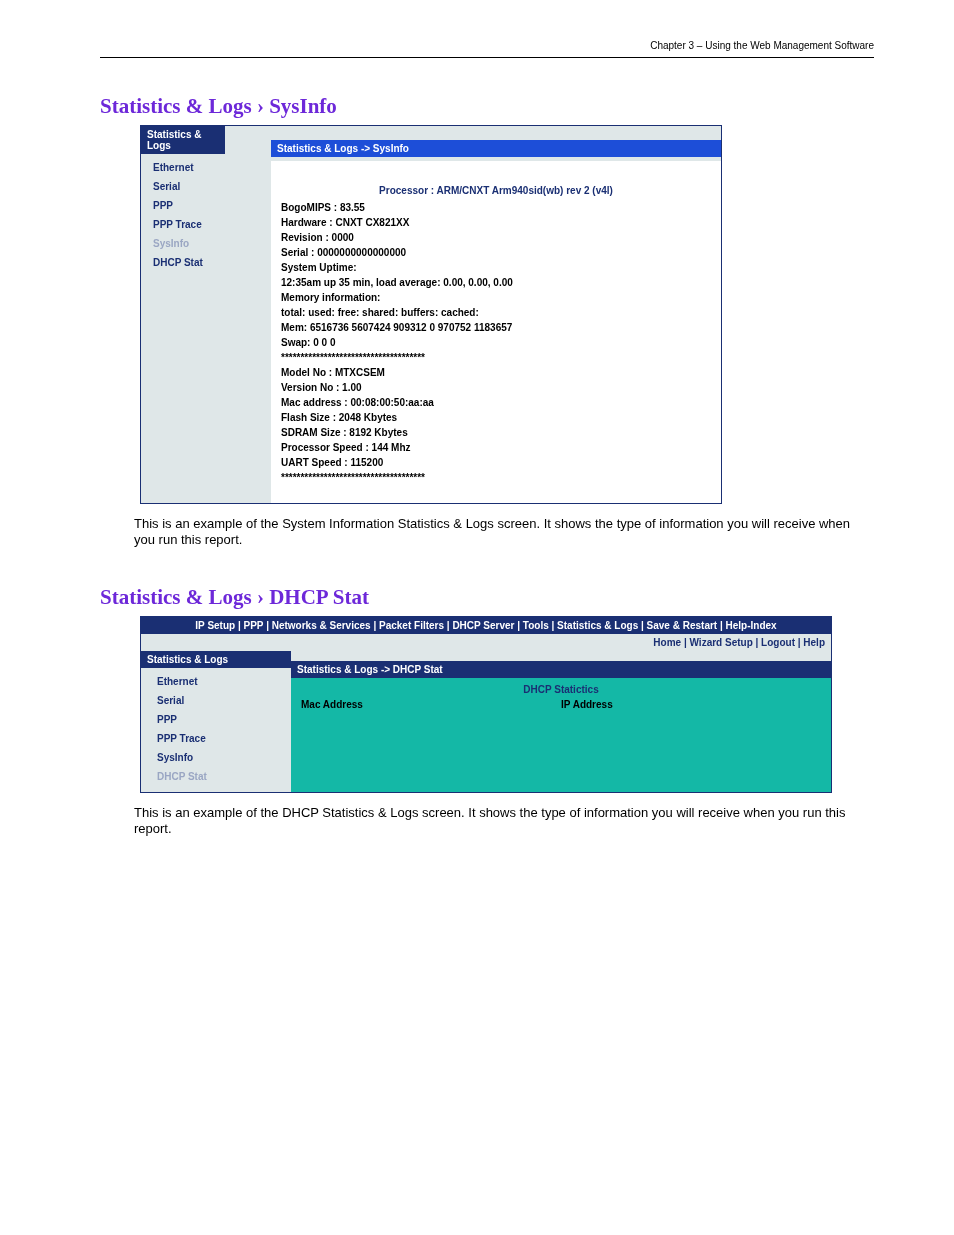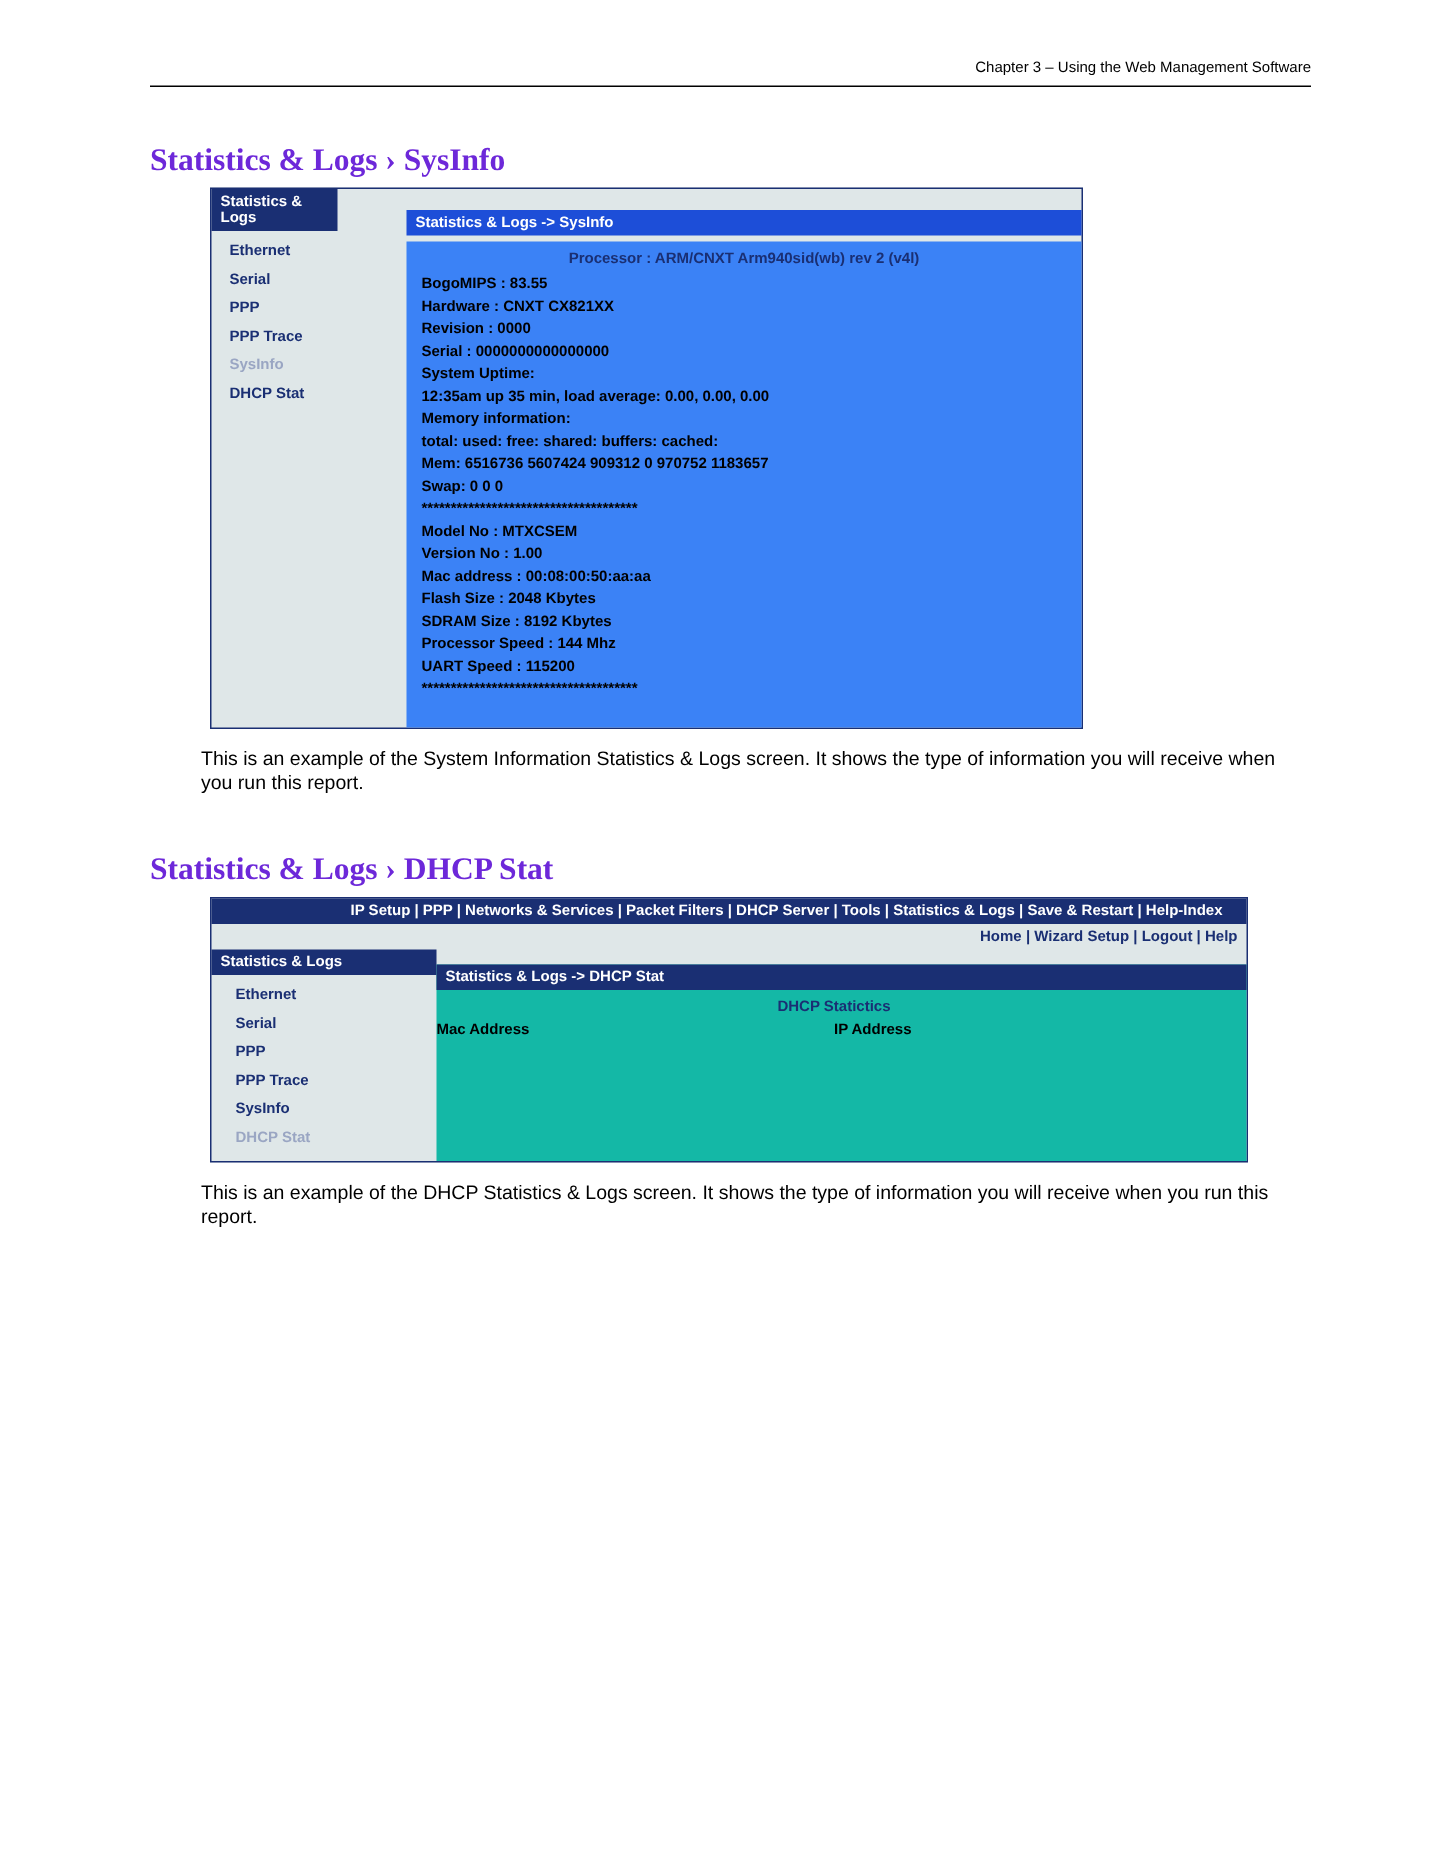--- a/index.html
+++ b/index.html
@@ -49,52 +49,52 @@
     display: inline-block;
     width: 72px;
   }
   .p1-side { padding: 6px 0 6px 12px; }
   .p1-side div { color: #1a2f73; font-weight: bold; padding: 2px 0 6px 0; }
   .p1-side .muted { color: #9aa6c3; }
   .p1-bar {
     background: #1d4ed8; color: #fff; font-weight: bold;
     padding: 3px 6px; margin-top: 14px;
   }
-  .p1-body { background: #3b82f6; margin: 4px 0 0 0; padding: 6px 10px 18px 10px; }
+  .p1-body { background: #ffffff; margin: 4px 0 0 0; padding: 24px 10px 18px 10px; }
   .proc { color: #1a2f73; font-weight: bold; text-align: center; margin-bottom: 4px; }
   .kv { font-weight: bold; color: #000; line-height: 1.5; }
   .p1:after, .panel1:after { content: ""; display: block; clear: both; }
 
   
   .panel2 {
     width: 690px;
     border: 1px solid #1a2f73;
     background: #dfe7e8;
     font-size: 10px;
   }
   .p2-top {
     background: #1a2f73; color: #fff; font-weight: bold;
-    padding: 3px 16px; text-align: right;
+    padding: 3px 16px; text-align: center;
   }
   .p2-sub {
     text-align: right; color: #1a2f73; font-weight: bold;
     padding: 3px 6px;
   }
   .p2-body { display: flex; }
   .p2-side { width: 150px; padding-bottom: 4px; }
   .p2-tab {
     background: #1a2f73; color: #fff; font-weight: bold;
     padding: 3px 6px;
   }
   .p2-side-list { padding: 6px 0 0 16px; }
   .p2-side-list div { color: #1a2f73; font-weight: bold; padding: 2px 0 6px 0; }
   .p2-side-list .muted { color: #9aa6c3; }
   .p2-main { flex: 1; background: #14b8a6; margin: 10px 0 0 0; }
   .p2-main-bar { background: #1a2f73; color: #fff; font-weight: bold; padding: 3px 6px; }
-  .p2-main-inner { padding: 6px 10px 44px 0; }
+  .p2-main-inner { padding: 6px 10px 44px 10px; }
   .p2-title { color: #1a2f73; font-weight: bold; text-align: center; margin-bottom: 4px; }
   .p2-cols { display: flex; font-weight: bold; }
   .p2-cols div { flex: 1; }
 
   p.desc { font-size: 13px; margin: 12px 0 28px 34px; line-height: 1.25; }
   .spacer { height: 420px; }
 </style>
 </head>
 <body>
 

